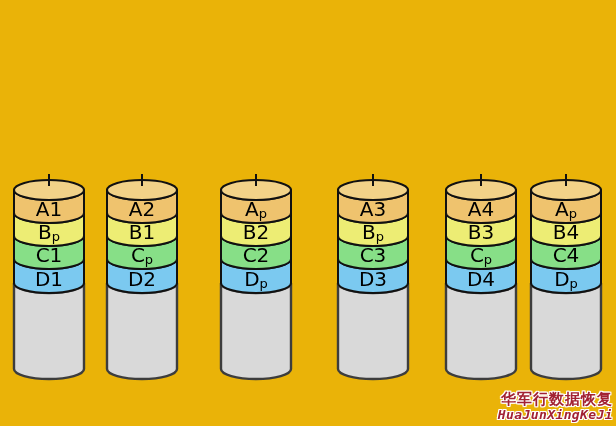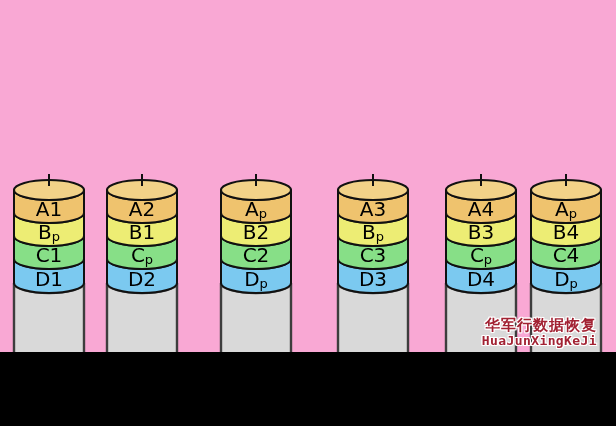--- a/index.html
+++ b/index.html
@@ -1,20 +1,20 @@
 <!DOCTYPE html>
 <html><head>
 <meta charset="utf-8">
 <style>
   html, body { margin: 0; padding: 0; background: #000; }
   .stage {
     position: relative;
     width: 616px;
-    height: 352px;
-    background: #f9a8d4;
+    height: 426px;
+    background: #eab308;
     overflow: hidden;
     font-family: "DejaVu Sans", sans-serif;
   }
   .disk {
     position: absolute;
     top: 170px;
     width: 74px;
     height: 214px;
   }
   .disk svg { display: block; overflow: visible; }
@@ -23,21 +23,21 @@
   .top-ellipse { stroke: #111; stroke-width: 2; }
   .tick { stroke: #111; stroke-width: 2; fill: none; }
   .band-label {
     font-family: "DejaVu Sans", sans-serif;
     font-size: 20px;
     fill: #000;
   }
   .band-label .sub { font-size: 13px; }
   .watermark {
     position: absolute;
-    right: 19px;
+    right: 3px;
     bottom: 3px;
     text-align: right;
     line-height: 1.15;
     margin-left: 46px;
   }
   .wm-cn {
     display: block;
     font-family: "DejaVu Sans", sans-serif;
     font-weight: bold;
     font-size: 15px;
@@ -48,20 +48,21 @@
   }
   .wm-en {
     display: block;
     font-family: "DejaVu Sans Mono", monospace;
     font-weight: bold;
     font-size: 13px;
     letter-spacing: 0.4px;
     color: #a22233;
     text-shadow: -1px -1px 0 #fff, 1px -1px 0 #fff, -1px 1px 0 #fff, 1px 1px 0 #fff,
                  0 -1px 0 #fff, 0 1px 0 #fff, -1px 0 0 #fff, 1px 0 0 #fff;
+    font-style: italic;
   }
 </style>
 </head>
 <body>
 
 <div class="stage">
 
   <div class="disk" style="left:12px">
     <svg viewBox="0 0 74 214" width="74" height="214">
       <path class="disk-body" d="M2,113 A35,10 0 0 0 72,113 L72,199 A35,10 0 0 1 2,199 Z" fill="#D9D9D9"></path>

